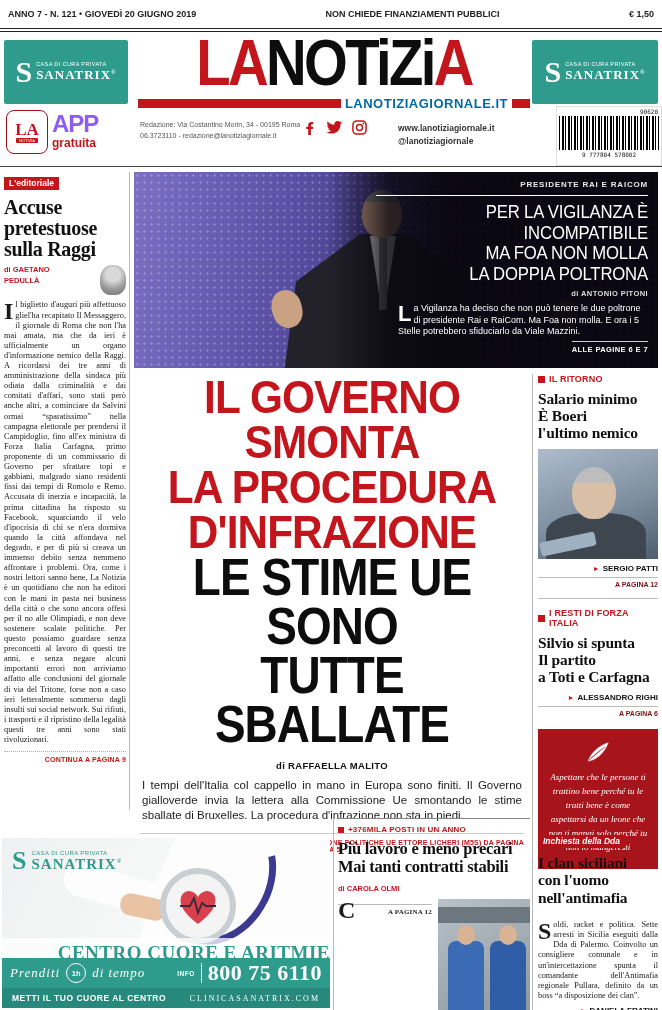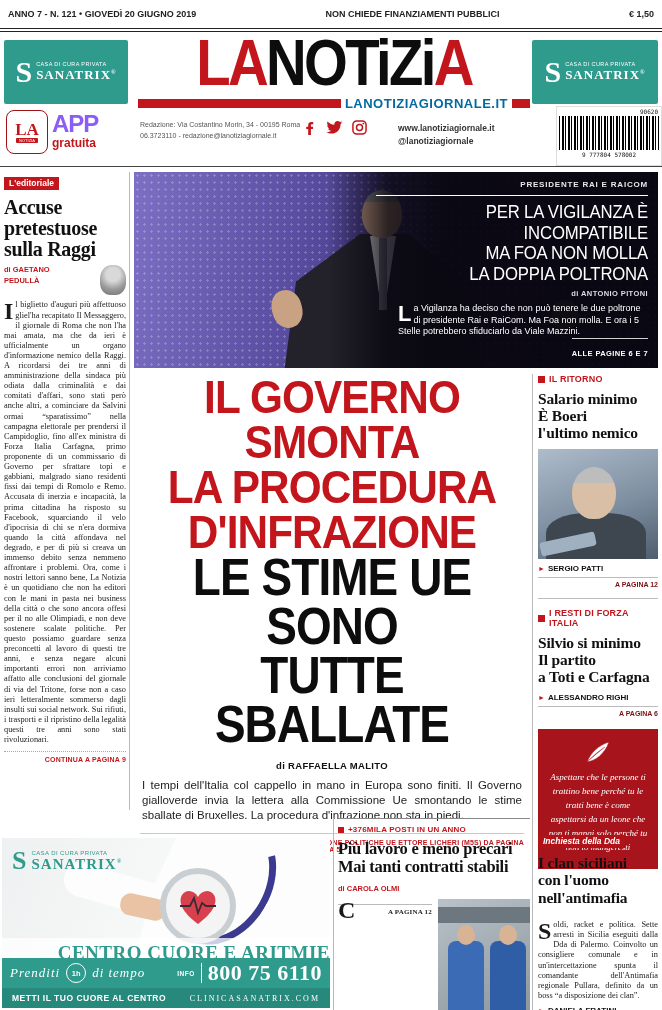--- a/index.html
+++ b/index.html
@@ -73,21 +73,21 @@
   .fig-hand2{position:absolute;left:418px;top:128px;width:26px;height:30px;border-radius:46%;background:#b08a6d;opacity:.85}
   #photo-overlay{position:absolute;right:0;top:0;width:330px;height:100%;
      background:linear-gradient(90deg,rgba(8,6,14,0) 0,rgba(8,6,14,.82) 60px,rgba(8,6,14,.95) 120px);
      color:#fff;text-align:right;padding:8px 10px 6px 40px;box-sizing:border-box}
   .ph-kicker{font-size:8px;font-weight:bold;letter-spacing:.8px;color:#e8e8e8}
   .ph-line{height:1px;background:#fff;margin:6px 0 6px auto;width:272px}
   .ph-hl{font-size:19px;line-height:1.08;letter-spacing:-.2px;transform:scaleX(.88);transform-origin:right center}
   .ph-by{font-size:7.5px;font-weight:bold;color:#ddd;margin-top:5px;letter-spacing:.4px}
   .ph-stand{font-size:9px;line-height:1.3;text-align:left;margin-top:5px;width:250px;margin-left:auto}
   .ph-stand .dropcap{color:#fff;font-family:"Liberation Sans",sans-serif;font-size:22px}
-  .ph-pages{font-size:7.5px;font-weight:bold;border-top:1px solid #cfcfcf;display:inline-block;padding-top:10px;letter-spacing:.4px}
+  .ph-pages{font-size:7.5px;font-weight:bold;border-top:1px solid #cfcfcf;display:inline-block;padding-top:3px;letter-spacing:.4px}
 
   
   #mainstory{left:134px;top:374px;width:396px;height:438px;text-align:center}
   .hl{line-height:.96;letter-spacing:-1px;transform:scaleX(.9);transform-origin:center;font-weight:bold}
   .hl.red{color:#c3161c;font-size:47px}
   .hl.blk{color:#0d0d0d;font-size:51px}
   #mainstory .by{font-size:9.5px;font-weight:bold;margin-top:10px;letter-spacing:.3px}
   #mainstory .deck{font-size:11.5px;line-height:1.3;text-align:justify;margin:7px 8px 0;color:#1c1c1c}
   #mainstory .note{margin:10px 6px 0;border-top:1px solid #c9c9c9;padding:5px 0 4px;
       color:#c3161c;font-weight:bold;font-size:7px;letter-spacing:.2px}
@@ -95,21 +95,21 @@
   
   #sidebar{left:538px;top:374px;width:120px}
   .sb-kicker{display:flex;align-items:center;gap:4px;color:#c3161c;font-weight:bold;font-size:9px;letter-spacing:.2px}
   .redsq{width:7px;height:7px;background:#c3161c;flex:0 0 auto}
   .sb-title{font-family:"Liberation Serif",serif;font-weight:bold;font-size:15.5px;line-height:1.1;margin:6px 0 8px;letter-spacing:-.2px}
   .sb-photo{width:120px;height:110px;background:linear-gradient(160deg,#aebccb 0%,#7e8fa1 55%,#4e5e6f 100%);position:relative;overflow:hidden}
   .sb-head{position:absolute;left:34px;top:18px;width:44px;height:52px;border-radius:50% 50% 47% 47%;
       background:linear-gradient(#bdbdbd 0 30%,#d9bfa6 30%)}
   .sb-shoulders{position:absolute;left:8px;top:64px;width:100px;height:50px;border-radius:40% 40% 0 0;background:#3e4750}
   .sb-mic{position:absolute;left:2px;top:88px;width:56px;height:14px;background:#9fb0c0;transform:rotate(-12deg);border-radius:3px}
-  .sb-by{display:flex;gap:3px;font-size:8px;font-weight:bold;margin-top:5px;align-items:center}
+  .sb-by{display:flex;justify-content:flex-end;gap:3px;font-size:8px;font-weight:bold;margin-top:5px;align-items:center}
   .sb-by .arrow{color:#c3161c;font-size:7px}
   .sb-page{font-size:7px;font-weight:bold;color:#7c0f15;text-align:right;border-top:1px solid #bbb;margin-top:4px;padding-top:3px}
   .sb-div{height:1px;background:#bbb;margin:10px 0 9px}
   #quotebox{background:#a8141b;color:#fff;margin-top:12px;padding:12px 9px 14px;text-align:center}
   #quotebox svg{display:block;margin:0 auto 8px}
   #quotebox .q{font-family:"Liberation Serif",serif;font-style:italic;font-size:9px;line-height:1.55}
 
   
   #ad{left:2px;top:838px;width:328px;height:170px;background:
       linear-gradient(115deg,#eef1f1 0%,#f7f8f8 45%,#dfe5e6 100%);overflow:hidden}
@@ -319,21 +319,21 @@
   </div>
 
   <div class="sb-div"></div>
 
   <div>
     <div class="sb-kicker">
       <span class="redsq"></span>
       <span>I RESTI DI FORZA ITALIA</span>
     </div>
     <div class="sb-title">
-      <div>Silvio si minimo</div>
+      <div>Silvio si spunta</div>
       <div>Il partito</div>
       <div>a Toti e Carfagna</div>
     </div>
     <div class="sb-by">
       <span class="arrow">►</span>
       <span>ALESSANDRO RIGHI</span>
     </div>
     <div class="sb-page">A PAGINA 6</div>
   </div>
 

